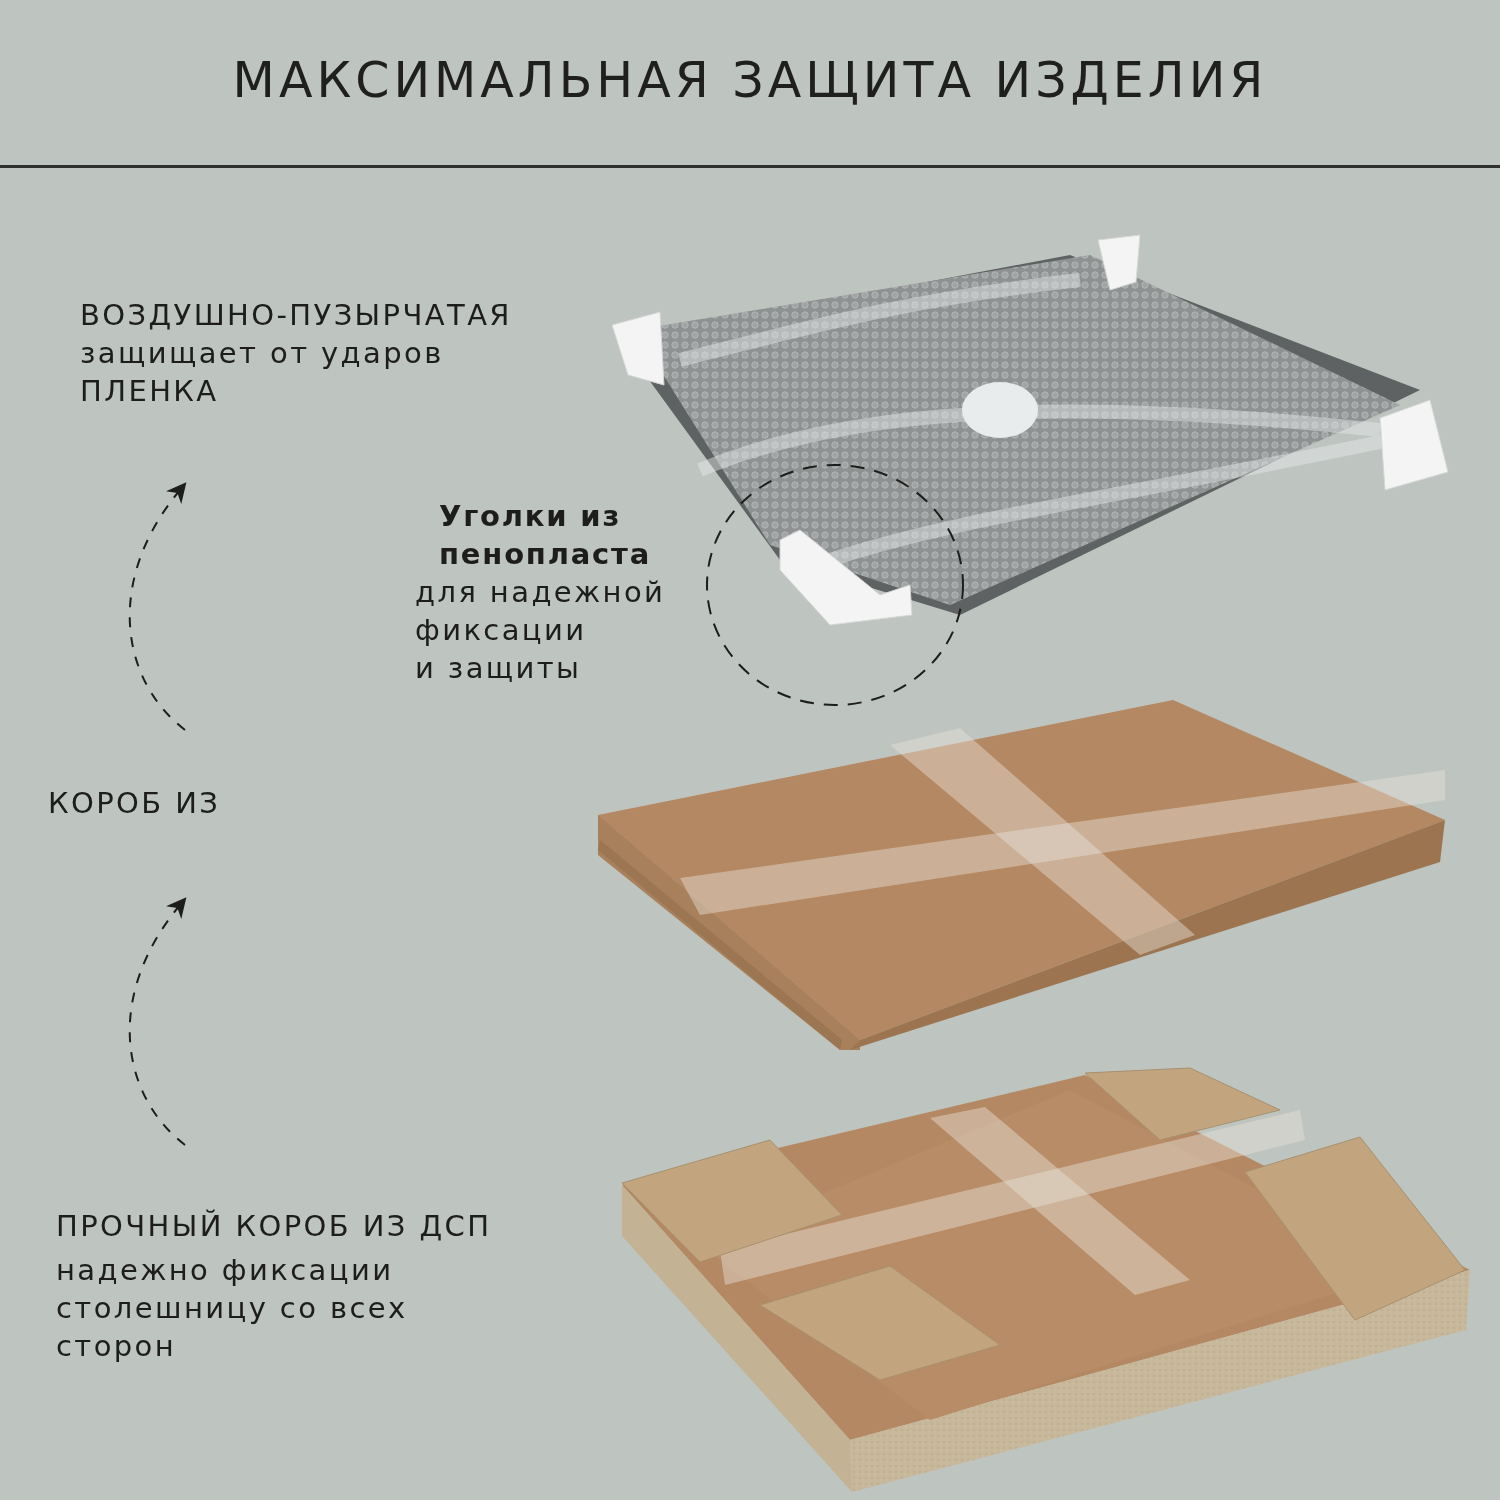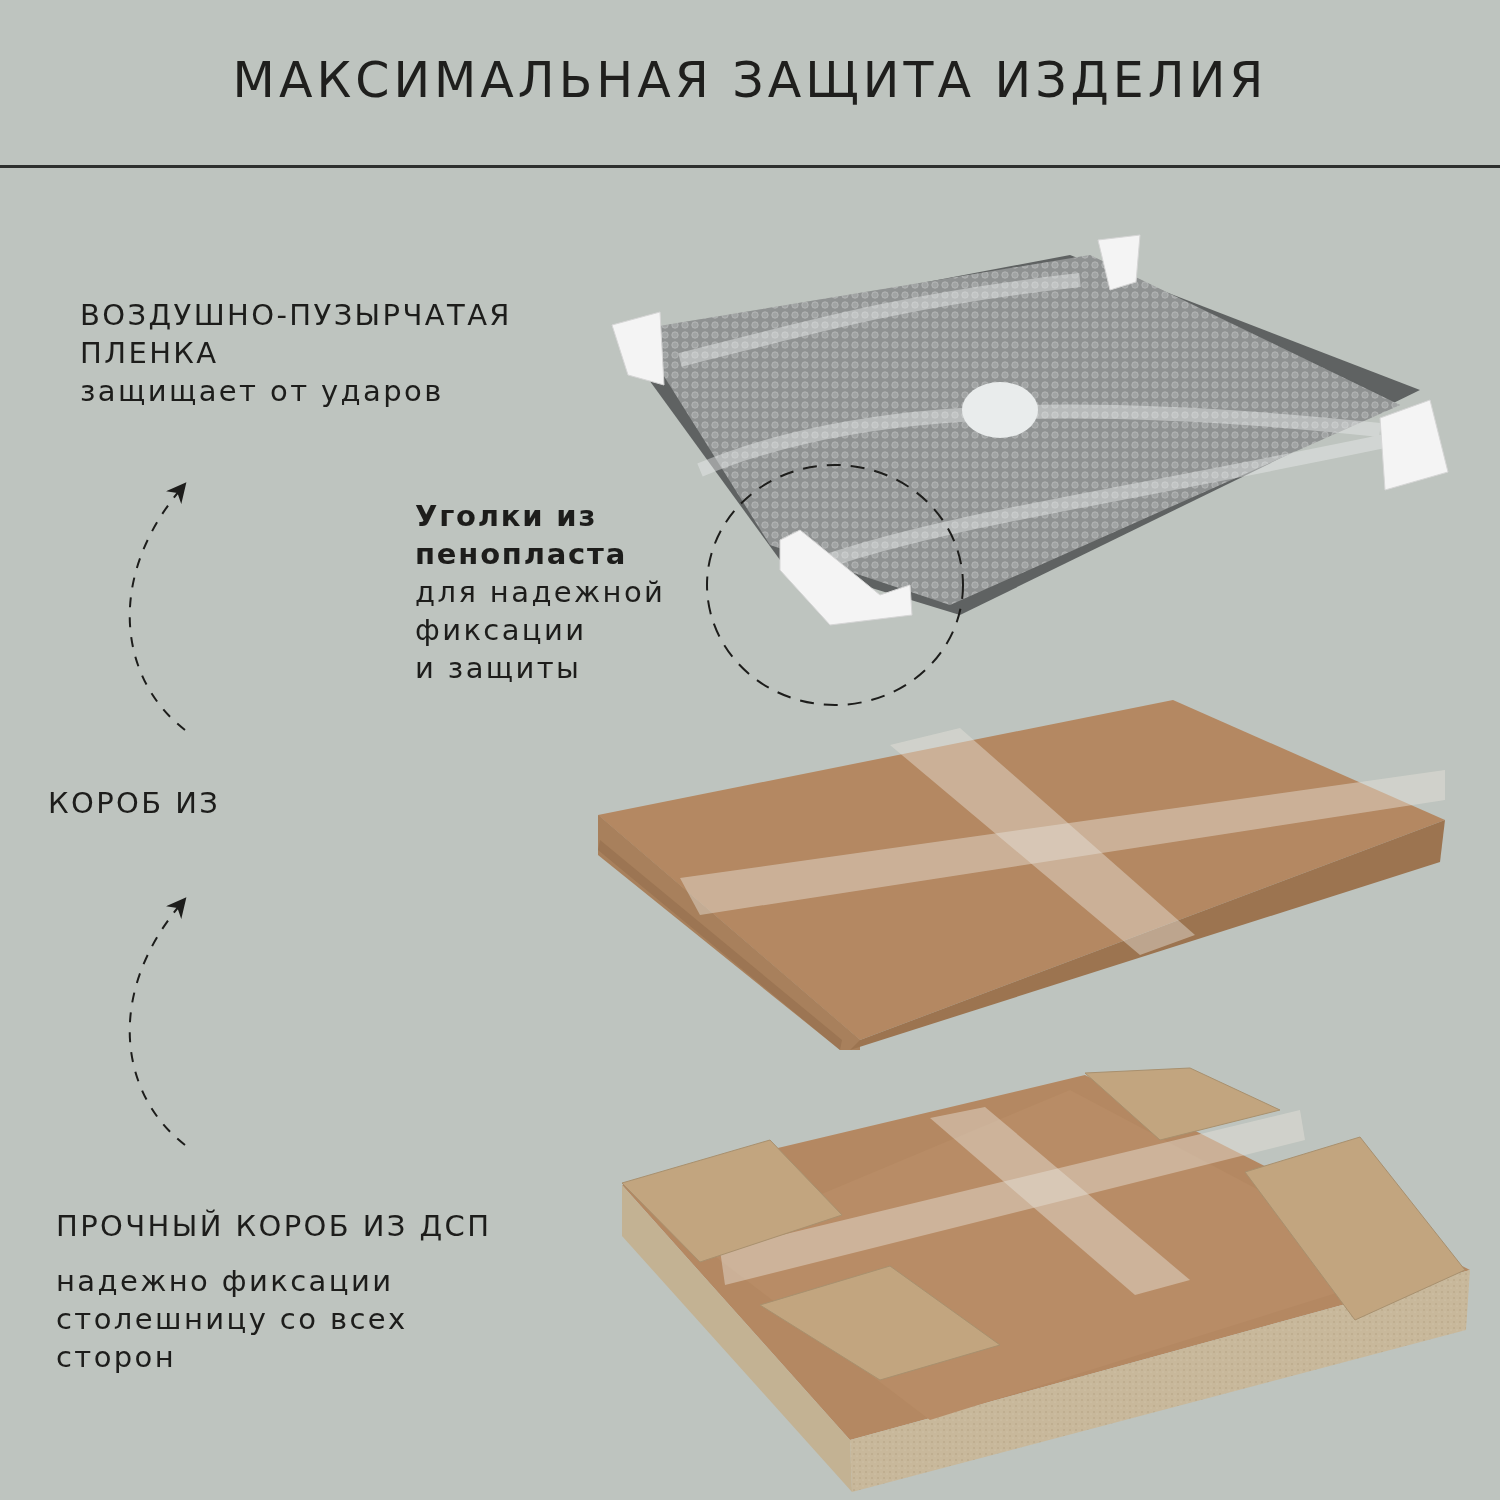--- a/index.html
+++ b/index.html
@@ -10,49 +10,49 @@
     color:#1d1d1b;
   }
   .title {
     position:absolute; left:0; top:52px; width:1500px; text-align:center;
     font-size:49px; letter-spacing:4px; font-weight:normal; color:#1f1f1d;
   }
   .divider {
     position:absolute; left:0; top:165px; width:1500px; height:3px; background:#2e302e;
   }
   .label { position:absolute; font-size:29px; letter-spacing:2.4px; line-height:38px; }
-  .bold { font-weight:bold; letter-spacing:1.8px; }
+  .bold { font-weight:bold; letter-spacing:1.8px;margin-left:24px; }
   svg { position:absolute; left:0; top:0; }
 </style>
 </head>
 <body>
 
 <div class="title">МАКСИМАЛЬНАЯ ЗАЩИТА ИЗДЕЛИЯ</div>
 <div class="divider"></div>
 
 <div class="label" style="left:56px; top:296px;margin-left:24px;">
   <div>ВОЗДУШНО-ПУЗЫРЧАТАЯ</div>
+  <div>защищает от ударов</div>
   <div>ПЛЕНКА</div>
-  <div>защищает от ударов</div>
 </div>
 
 <div class="label" style="left:415px; top:497px;">
   <div class="bold">Уголки из</div>
   <div class="bold">пенопласта</div>
   <div>для надежной</div>
   <div>фиксации</div>
   <div>и защиты</div>
 </div>
 
 <div class="label" style="left:48px; top:784px;">
   <div>КОРОБ ИЗ</div>
 </div>
 
 <div class="label" style="left:56px; top:1207px;">
-  <div style="margin-bottom:17px;">ПРОЧНЫЙ КОРОБ ИЗ ДСП</div>
+  <div style="margin-bottom:6px;">ПРОЧНЫЙ КОРОБ ИЗ ДСП</div>
   <div>надежно фиксации</div>
   <div>столешницу со всех</div>
   <div>сторон</div>
 </div>
 
 <svg width="1500" height="1500" viewBox="0 0 1500 1500">
   <defs>
     <pattern id="bubbles" width="10" height="10" patternUnits="userSpaceOnUse">
       <rect width="10" height="10" fill="#777a7a"></rect>
       <circle cx="5" cy="5" r="3.2" fill="#8d9090" stroke="#a9acac" stroke-width="0.8"></circle>

